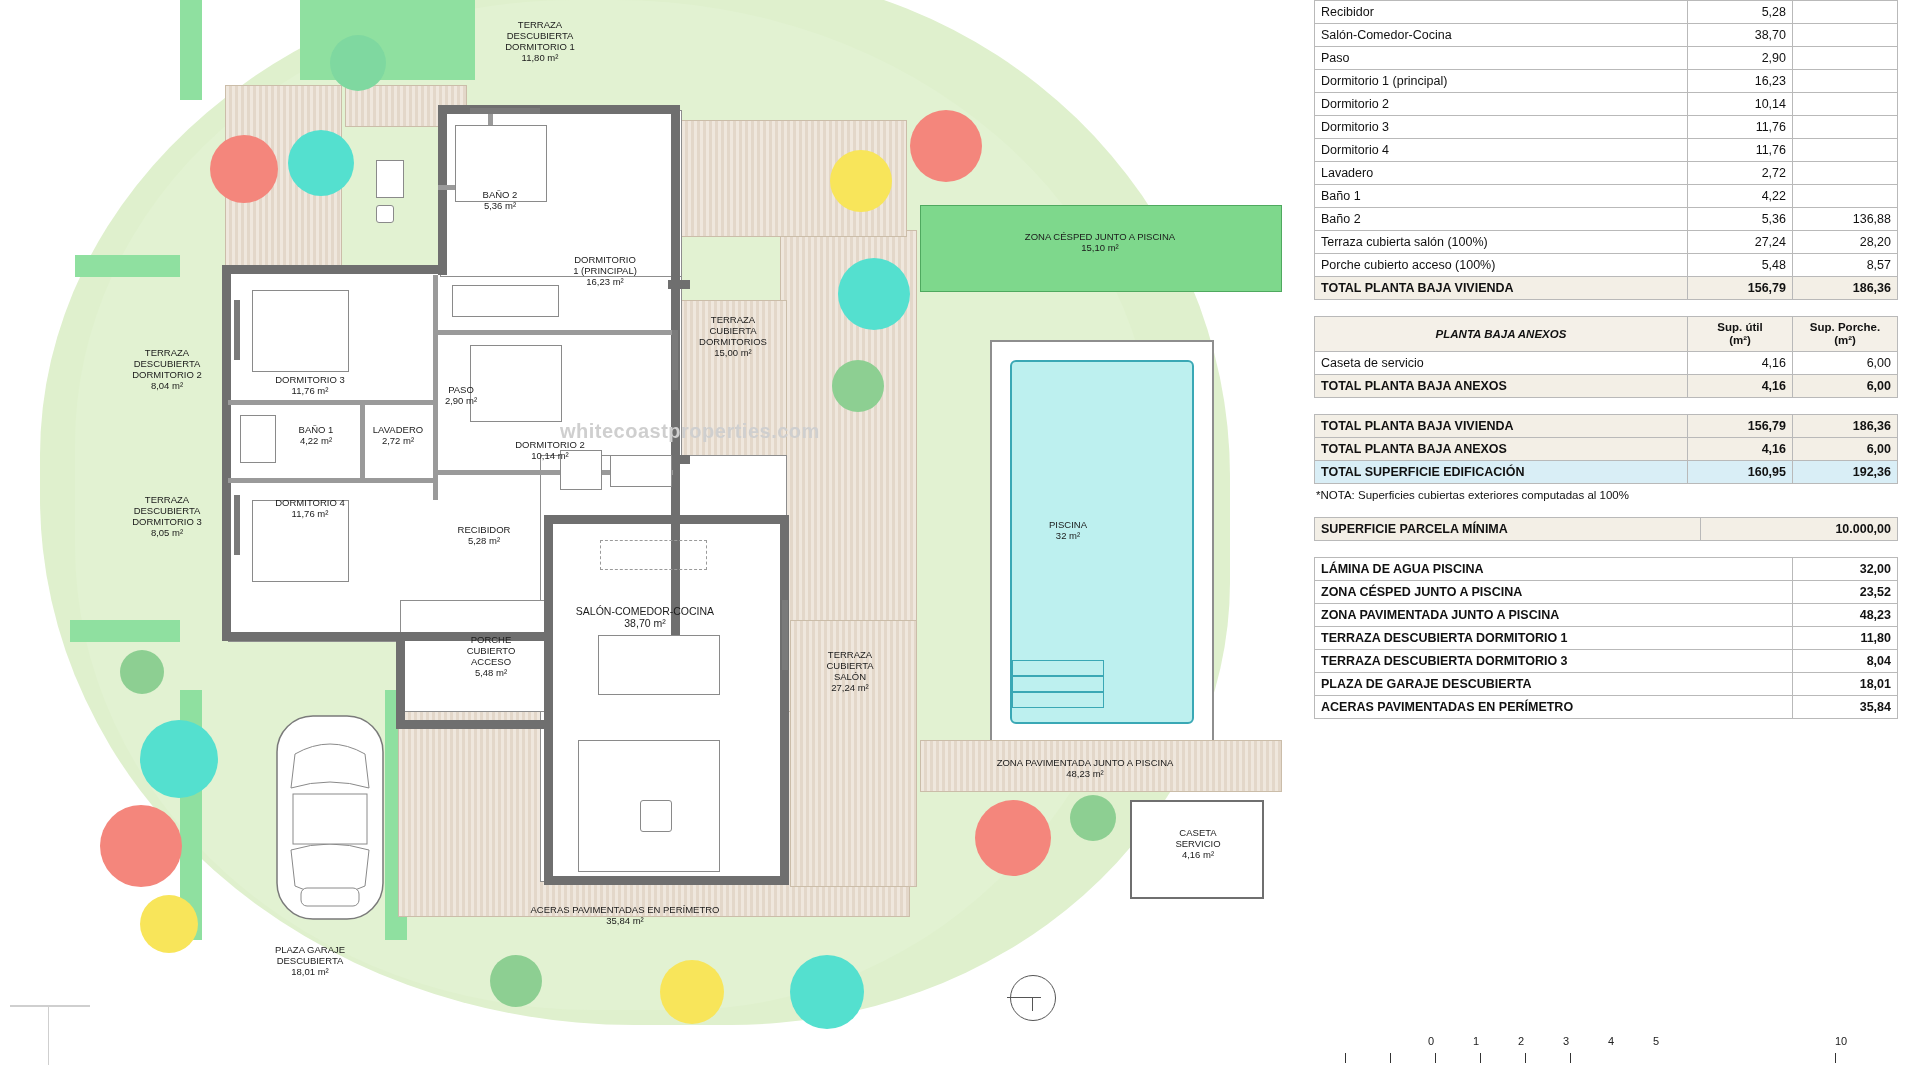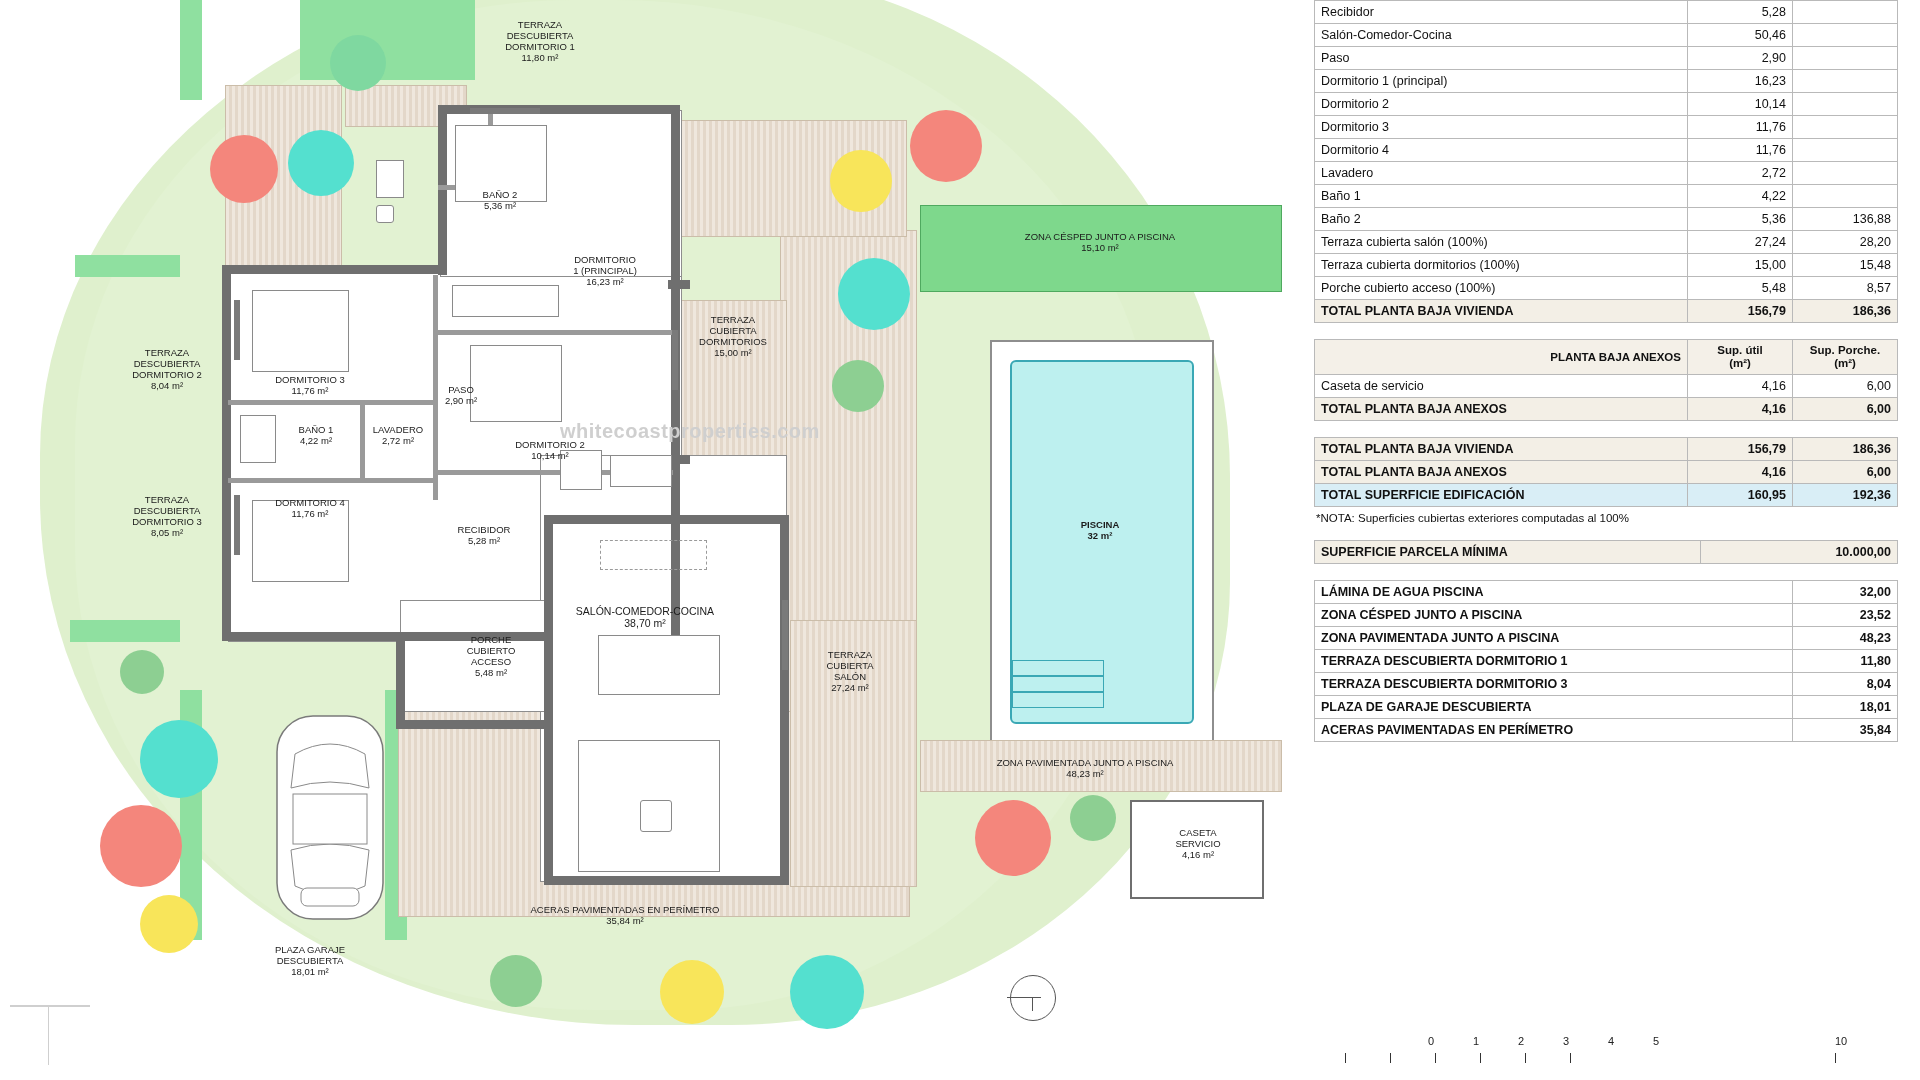--- a/index.html
+++ b/index.html
@@ -256,21 +256,21 @@
     <div class="roomlabel" style="left:495px;top:440px;width:110px;">DORMITORIO 2
 10,14 m²</div>
     <div class="roomlabel" style="left:108px;top:495px;width:118px;">TERRAZA
 DESCUBIERTA
 DORMITORIO 3
 8,05 m²</div>
     <div class="roomlabel" style="left:255px;top:498px;width:110px;">DORMITORIO 4
 11,76 m²</div>
     <div class="roomlabel" style="left:435px;top:525px;width:98px;">RECIBIDOR
 5,28 m²</div>
-    <div class="roomlabel" style="left:1060px;top:520px;width:80px;font-weight:bold;">PISCINA
+    <div class="roomlabel" style="left:1028px;top:520px;width:80px;">PISCINA
 32 m²</div>
     <div class="roomlabel" style="left:448px;top:635px;width:86px;">PORCHE
 CUBIERTO
 ACCESO
 5,48 m²</div>
     <div class="roomlabel big" style="left:545px;top:605px;width:200px;">SALÓN-COMEDOR-COCINA
 38,70 m²</div>
     <div class="roomlabel" style="left:800px;top:650px;width:100px;">TERRAZA
 CUBIERTA
 SALÓN
@@ -315,21 +315,21 @@
 
     <table>
       <tbody>
         <tr>
             <td>Recibidor</td>
             <td class="num">5,28</td>
             <td class="num2"></td>
           </tr>
         <tr>
             <td>Salón-Comedor-Cocina</td>
-            <td class="num">50,46</td>
+            <td class="num">38,70</td>
             <td class="num2"></td>
           </tr>
         <tr>
             <td>Paso</td>
             <td class="num">2,90</td>
             <td class="num2"></td>
           </tr>
         <tr>
             <td>Dormitorio 1 (principal)</td>
             <td class="num">16,23</td>
@@ -362,45 +362,40 @@
           </tr>
         <tr>
             <td>Baño 2</td>
             <td class="num">5,36</td>
             <td class="num2">136,88</td>
           </tr>
         <tr>
             <td>Terraza cubierta salón (100%)</td>
             <td class="num">27,24</td>
             <td class="num2">28,20</td>
-          </tr>
-        <tr>
-            <td>Terraza cubierta dormitorios (100%)</td>
-            <td class="num">15,00</td>
-            <td class="num2">15,48</td>
           </tr>
         <tr>
             <td>Porche cubierto acceso (100%)</td>
             <td class="num">5,48</td>
             <td class="num2">8,57</td>
           </tr>
         <tr class="tot">
             <td>TOTAL PLANTA BAJA VIVIENDA</td>
             <td class="num">156,79</td>
             <td class="num2">186,36</td>
           </tr>
       </tbody>
     </table>
 
     <div class="gap"></div>
 
     <table>
       <tbody>
         <tr class="hdr">
-          <td style="text-align:right;">PLANTA BAJA ANEXOS</td>
+          <td style="text-align:center;font-style:italic;">PLANTA BAJA ANEXOS</td>
           <td class="num" style="text-align:center;white-space:pre-line;">Sup. útil
 (m²)</td>
           <td class="num2" style="text-align:center;white-space:pre-line;">Sup. Porche.
 (m²)</td>
         </tr>
         <tr>
             <td>Caseta de servicio</td>
             <td class="num">4,16</td>
             <td class="num2">6,00</td>
           </tr>

